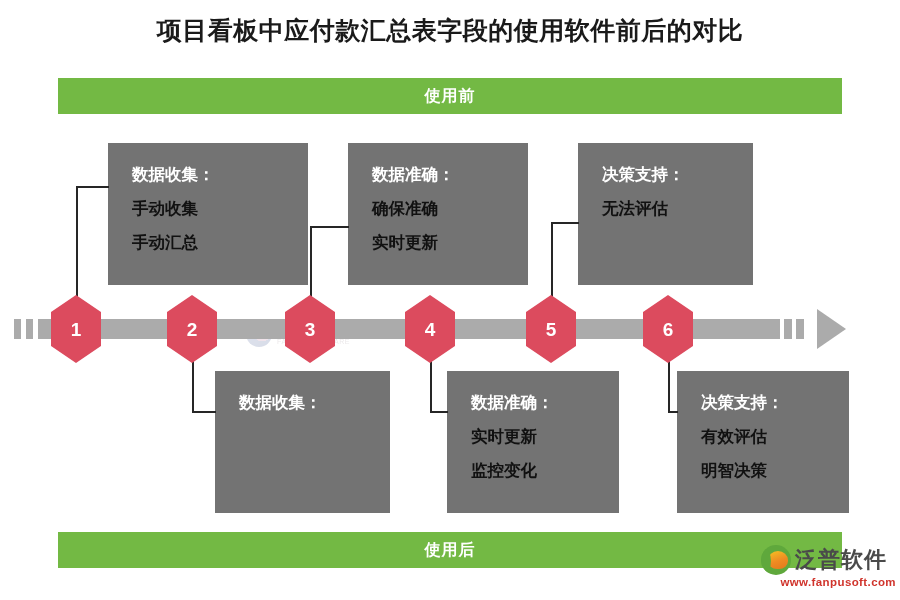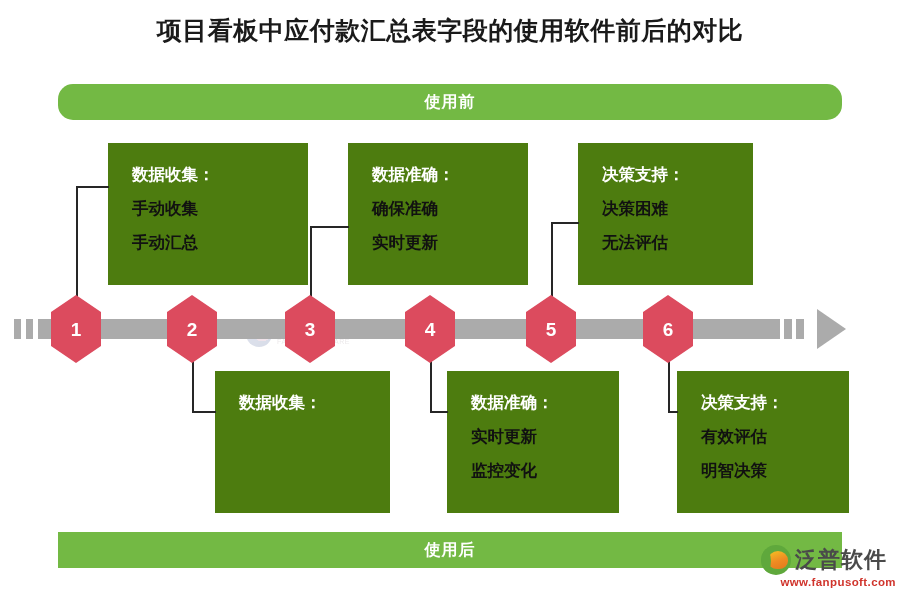--- a/index.html
+++ b/index.html
@@ -32,21 +32,21 @@
   .banner {
     position:absolute;
     left:58px;
     width:784px;
     height:36px;
     background:#73B944;
     display:flex;
     align-items:center;
     justify-content:center;
   }
-  .banner-top    { top:84px;border-radius:15px; }
+  .banner-top    { top:78px; }
   .banner-bottom { top:532px; }
   .banner-label {
     color:#ffffff;
     font-size:16px;
     font-weight:bold;
     letter-spacing:1px;
   }
 
   
   .watermark {
@@ -118,21 +118,21 @@
   }
 
   
   .conn { position:absolute; background:#262626; }
   .conn-v { width:1.6px; }
   .conn-h { height:1.6px; }
 
   
   .card {
     position:absolute;
-    background:#4d7c0f;
+    background:#737373;
     padding:22px 0 0 24px;
   }
   .card-title {
     color:#ffffff;
     font-size:16.5px;
     font-weight:bold;
     line-height:1.2;
     margin-bottom:14px;
     white-space:nowrap;
   }
@@ -211,21 +211,20 @@
   </div>
 
   <div class="card" style="left:348px; top:143px; width:180px; height:142px;">
     <div class="card-title">数据准确：</div>
     <div class="card-line">确保准确</div>
     <div class="card-line">实时更新</div>
   </div>
 
   <div class="card" style="left:578px; top:143px; width:175px; height:142px;">
     <div class="card-title">决策支持：</div>
-    <div class="card-line">决策困难</div>
     <div class="card-line">无法评估</div>
   </div>
 
   <div class="card" style="left:215px; top:371px; width:175px; height:142px;">
     <div class="card-title">数据收集：</div>
   </div>
 
   <div class="card" style="left:447px; top:371px; width:172px; height:142px;">
     <div class="card-title">数据准确：</div>
     <div class="card-line">实时更新</div>

